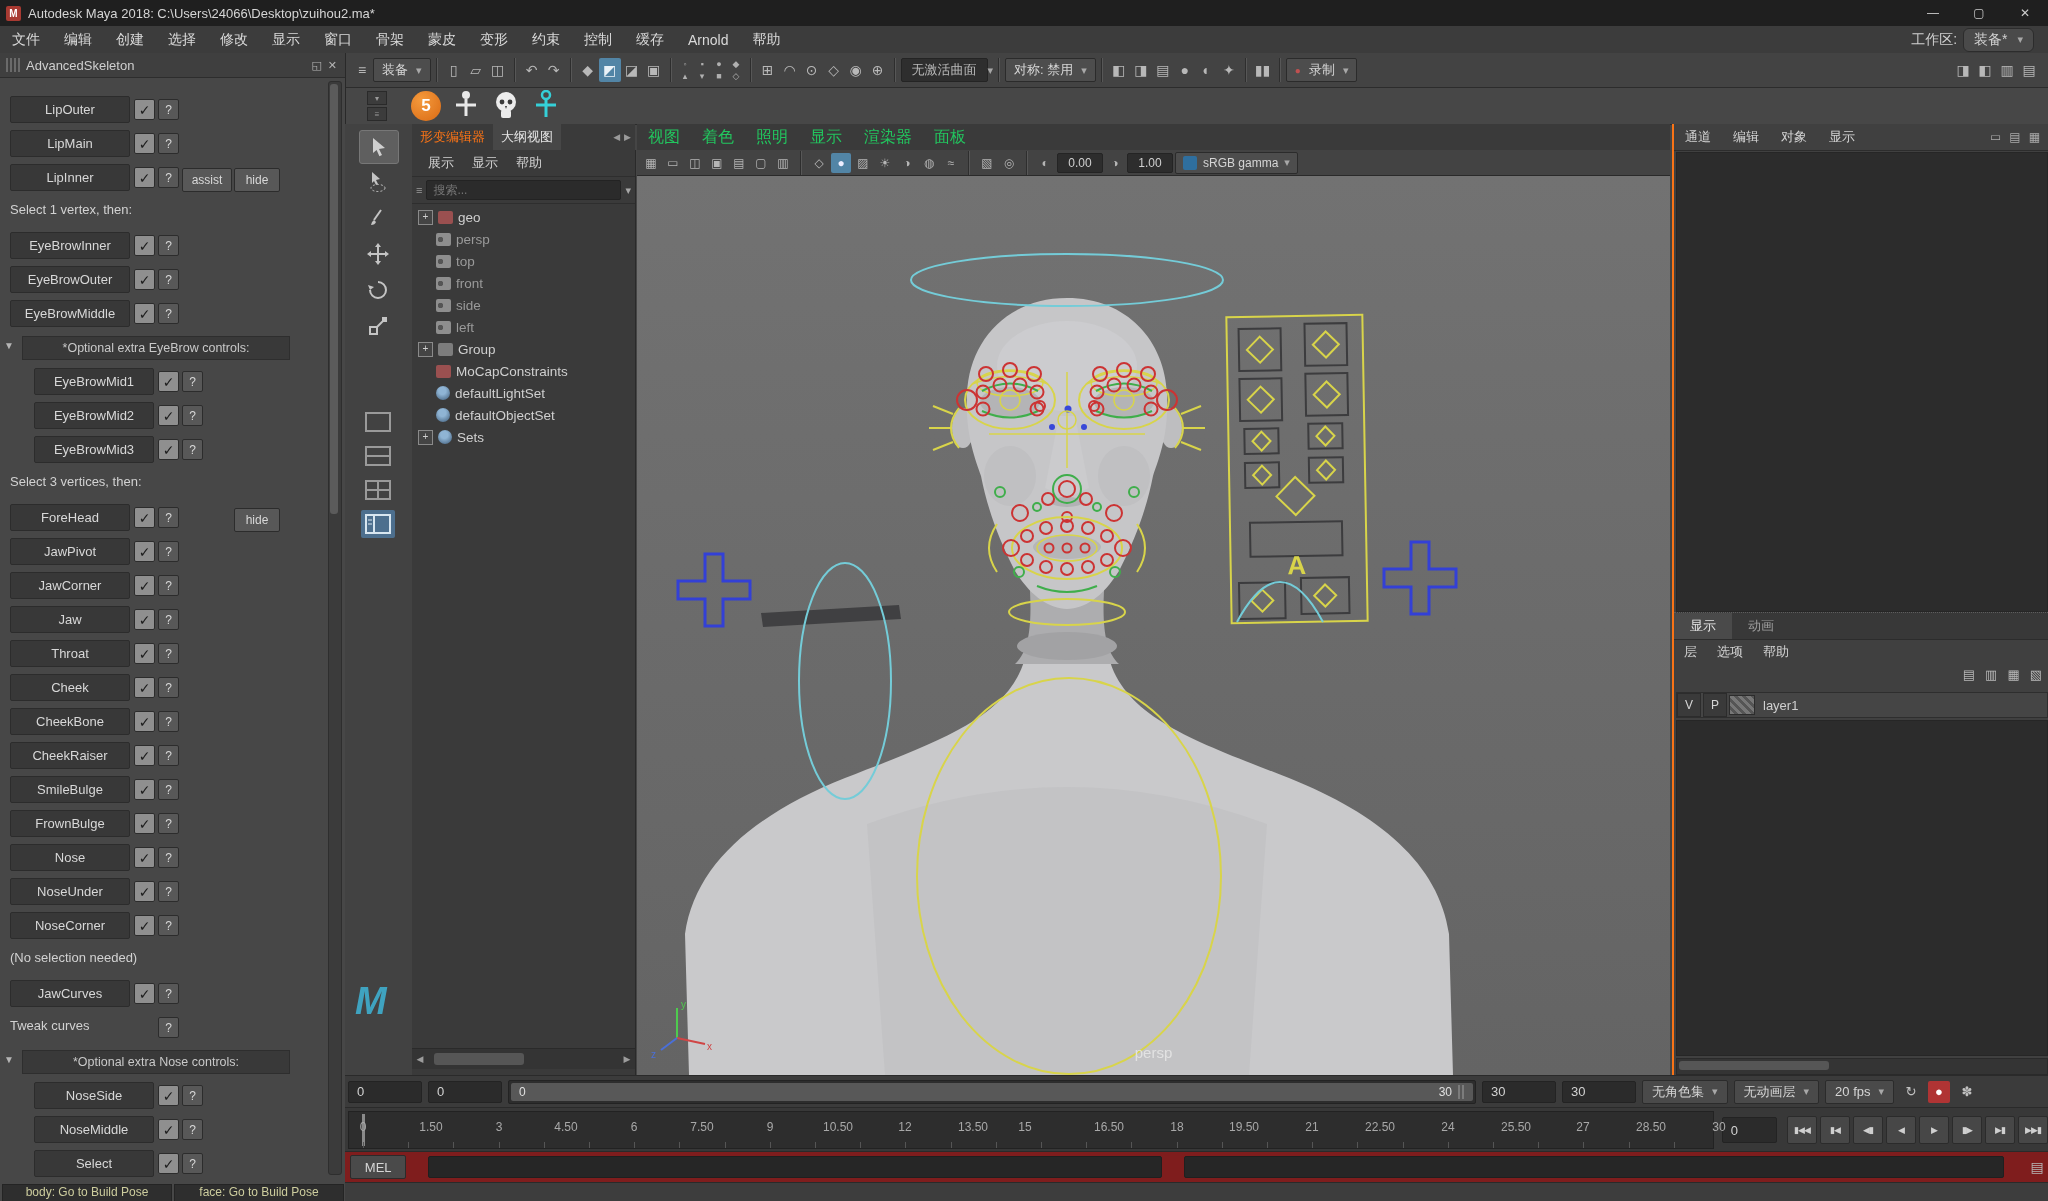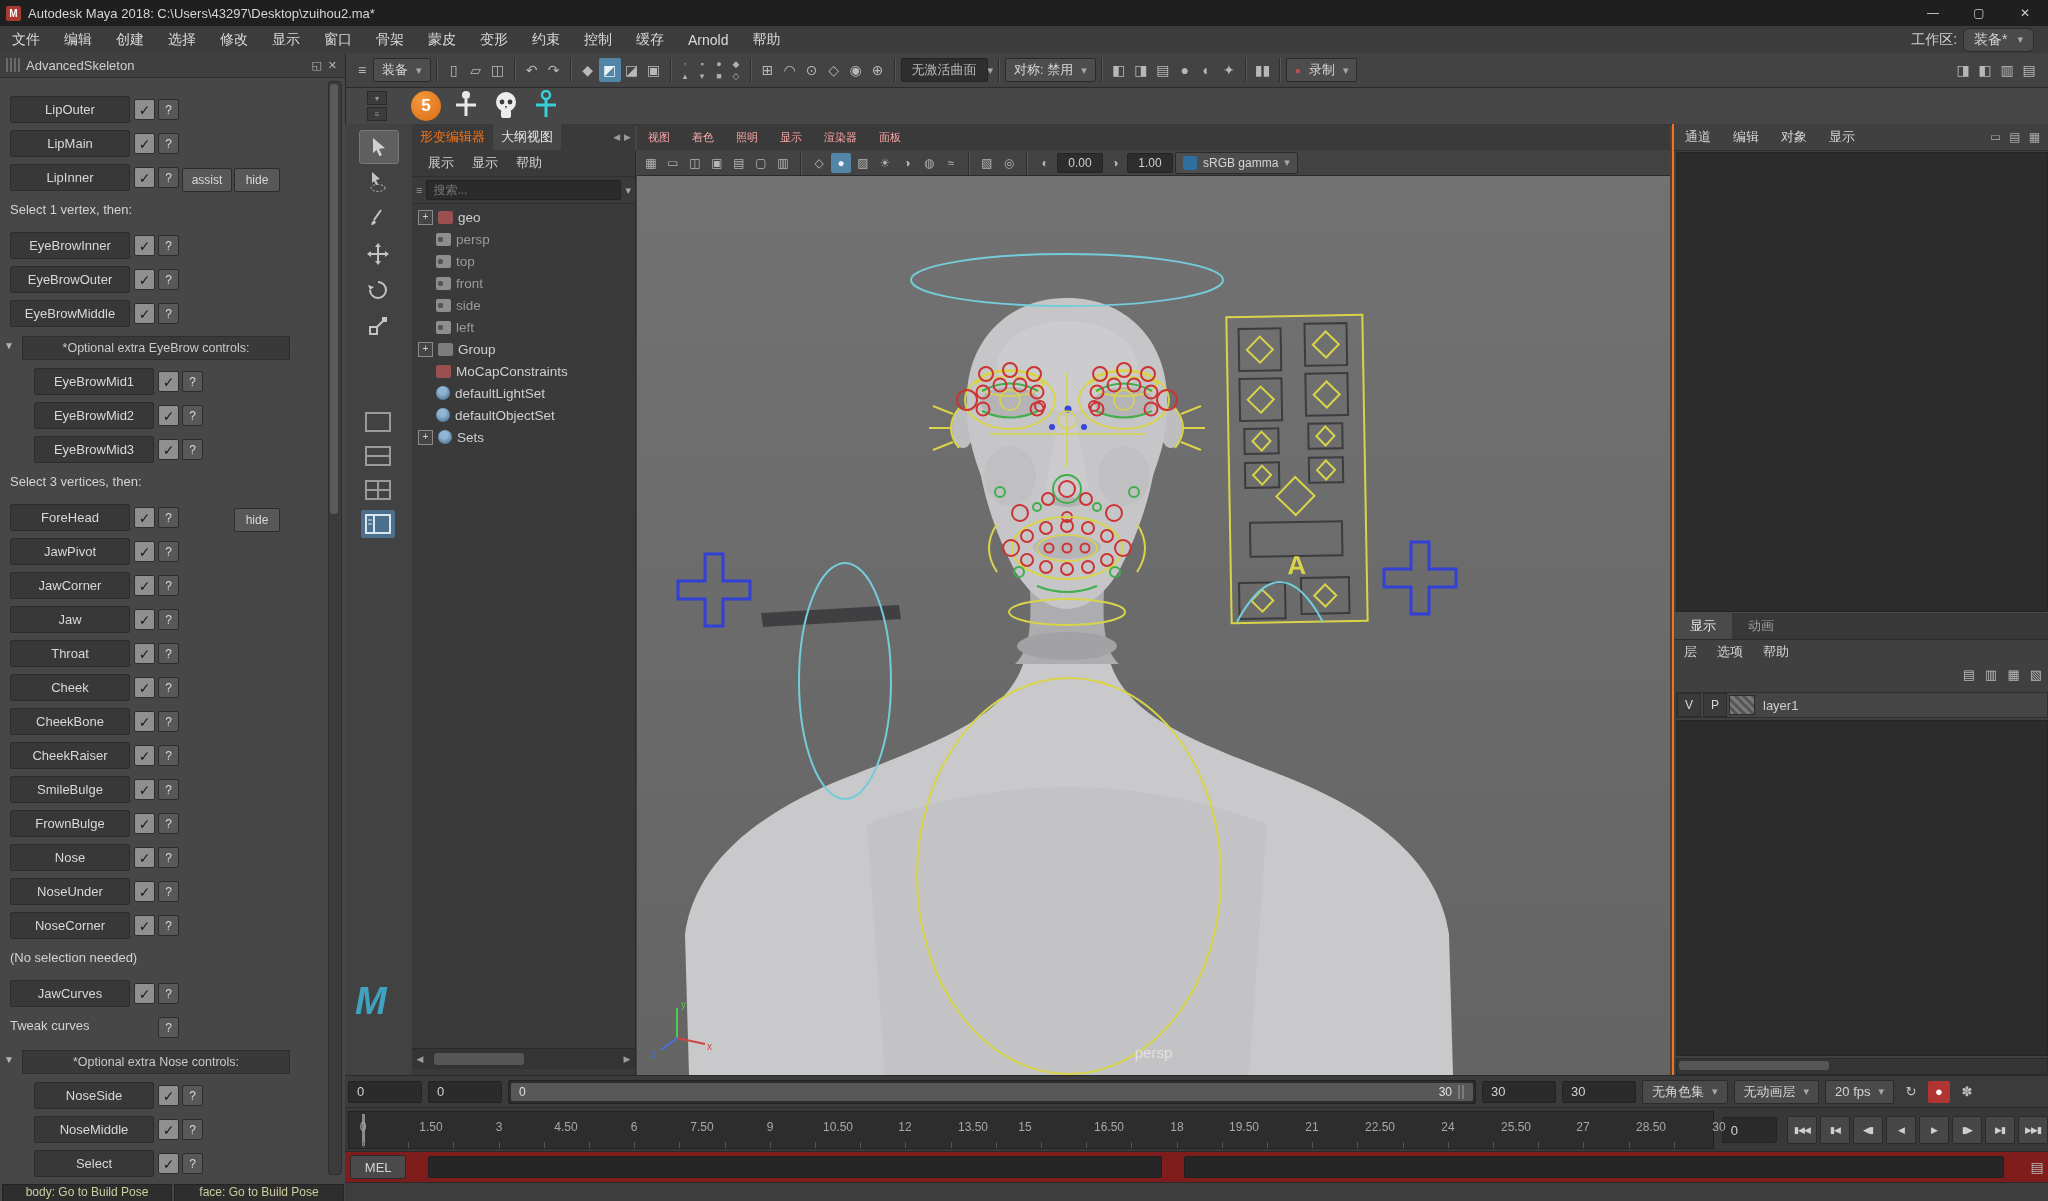--- a/index.html
+++ b/index.html
@@ -97,21 +97,21 @@
   .oi-group{background:#7d7d7d;}
   .oi-camera{background:radial-gradient(circle at 30% 50%,#555 2.5px,#8e8e8e 3px);}
   .oi-set{width:14px;height:14px;border-radius:50%;background:radial-gradient(circle at 45% 35%,#8fb4d4 30%,#5a7a98 75%);}
   .ol-item.dim{color:#9a9a9a;}
   .ol-hscroll{position:absolute;left:0;top:898px;width:100%;height:20px;background:#343434;border-top:1px solid #2a2a2a;
               display:flex;align-items:center;}
   .ol-hthumb{width:90px;height:12px;margin-left:6px;background:#565656;border-radius:3px;}
   .arrbtn{width:16px;height:16px;display:flex;align-items:center;justify-content:center;color:#9c9c9c;font-size:9px;}
   
   .vmenus{position:absolute;left:637px;top:124px;width:1033px;height:26px;background:#3a3a3a;border-bottom:1px solid #2a2a2a;
-          display:flex;align-items:center;font-size:11px;color:#fca5a5;}
+          display:flex;align-items:center;font-size:16px;color:#22c55e;}
   .vmenus span{padding:0 11px;}
   .vtoolbar{position:absolute;left:637px;top:150px;width:1033px;height:26px;background:#434343;border-bottom:1px solid #2a2a2a;
             display:flex;align-items:center;padding-left:4px;box-sizing:border-box;gap:2px;}
   .vicon{min-width:20px;height:20px;display:flex;align-items:center;justify-content:center;color:#b5b5b5;font-size:12px;}
   .vfield{background:#2d2d2d;border:1px solid #242424;border-radius:2px;height:18px;min-width:44px;display:flex;
           align-items:center;justify-content:center;font-size:12px;color:#d0d0d0;}
   .srgb{background:#4d4d4d;border:1px solid #2b2b2b;border-radius:2px;height:20px;display:flex;align-items:center;gap:6px;
         padding:0 7px;font-size:12px;color:#d5d5d5;}
   .srgbsw{width:14px;height:14px;background:#2f6f9f;border-radius:2px;}
   .vcanvas{position:absolute;left:637px;top:176px;width:1033px;height:899px;background:#6b6b6b;overflow:hidden;}
@@ -167,21 +167,21 @@
   .melinput{height:20px;background:#262626;border:1px solid #1f1f1f;border-radius:2px;color:#cfcfcf;font-family:inherit;font-size:13px;padding:0 6px;}
   .helpline{position:absolute;left:345px;top:1182px;width:1703px;height:19px;background:#3d3d3d;border-top:1px solid #2a2a2a;}
 </style>
 </head>
 <body>
 
 <div class="app">
 
   <div class="titlebar">
     <div class="appicon">M</div>
-    <span>Autodesk Maya 2018: C:\Users\43297\Desktop\zuihou2.ma*</span>
+    <span>Autodesk Maya 2018: C:\Users\24066\Desktop\zuihou2.ma*</span>
     <div class="winbtns">
       <div class="winbtn">—</div>
       <div class="winbtn">▢</div>
       <div class="winbtn">✕</div>
     </div>
   </div>
 
   <div class="menubar">
     <span class="menuitem">文件</span>
     <span class="menuitem">编辑</span>

